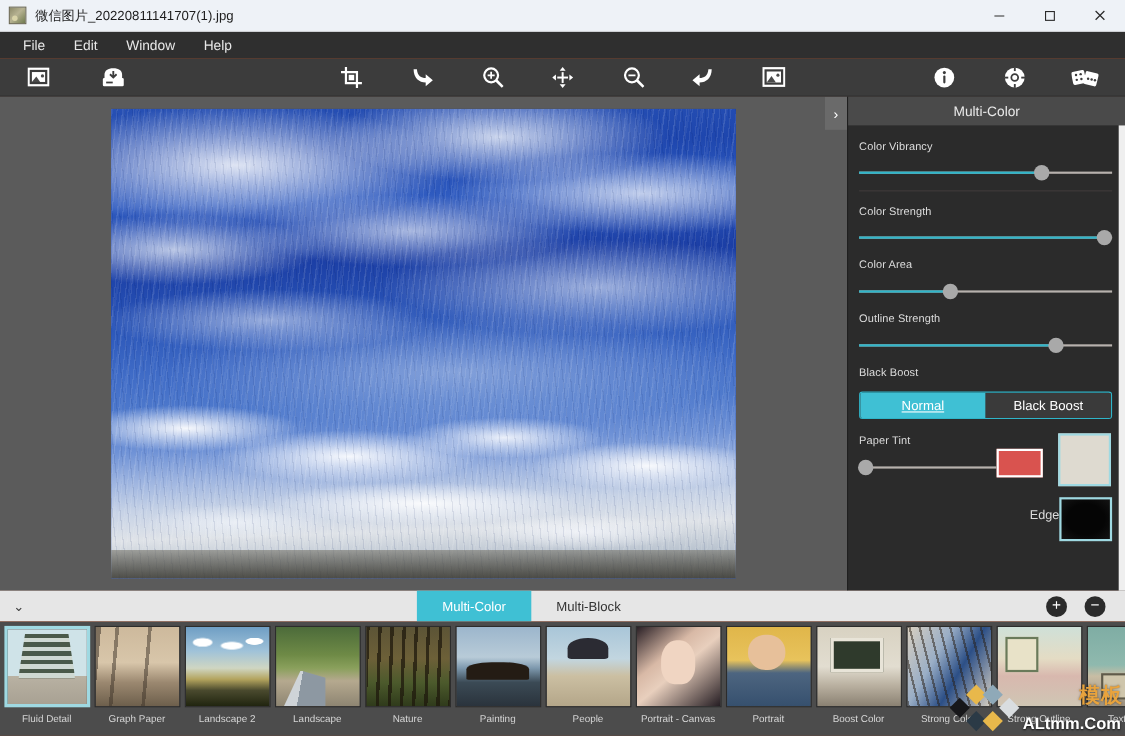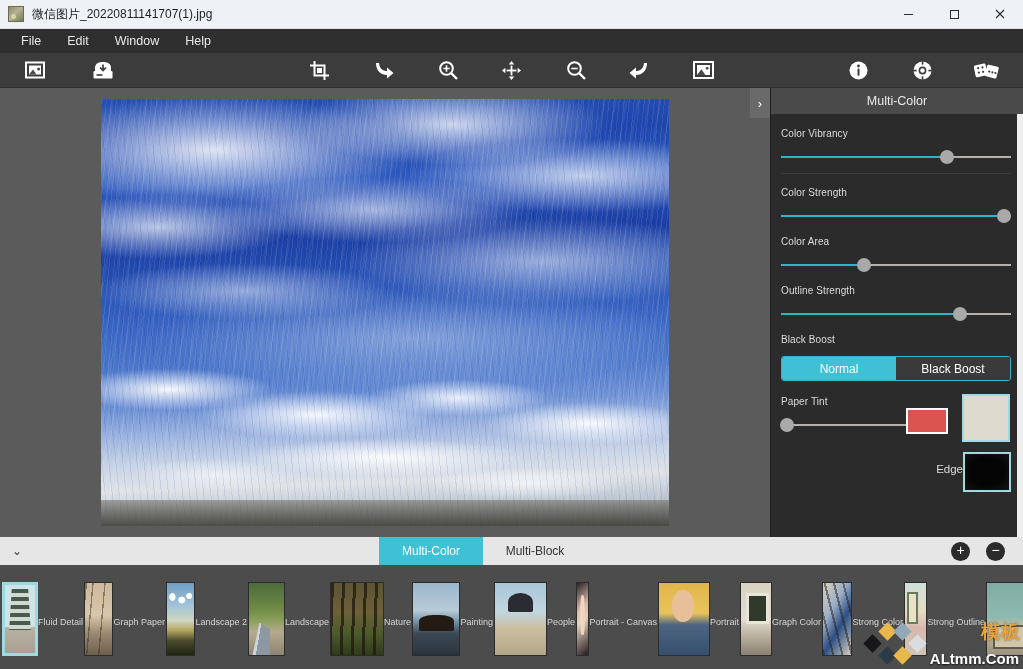--- a/index.html
+++ b/index.html
@@ -215,21 +215,21 @@
     border-radius: 3px;
     overflow: hidden;
     height: 25px;
   }
   .seg-opt {
     flex: 1 1 0;
     display: flex; align-items: center; justify-content: center;
     font-size: 12px; color: #ffffff;
     background: #3a3a3a;
   }
-  .seg-opt.active { background: #3fc0d4; color: #ffffff; }
+  .seg-opt.active { background: #3fc0d4; color: #ffffff; text-decoration: underline; }
 
   
   .tint-row { display: flex; align-items: flex-start; gap: 0; margin-top: 4px; }
   .tint-left { width: 125px; padding-top: 2px; }
   .swatch-red {
     width: 42px; height: 26px;
     background: #d9534f;
     border: 2px solid #ffffff;
     margin-top: 14px;
     flex: 0 0 auto;
@@ -292,21 +292,21 @@
   .strip {
     height: 104px; flex: 0 0 104px;
     background: #4c4c4c;
     display: flex;
     padding: 4px 0 0 2px;
     position: relative;
     overflow: hidden;
   }
   .thumb-cell {
     width: 81px; flex: 0 0 81px;
-    display: flex; flex-direction: row; align-items: center;
+    display: flex; flex-direction: column; align-items: center;
     margin-right: 1px;
   }
   .thumb {
     width: 78px; height: 74px;
     border: 1px solid #2c2c2c;
     overflow: hidden;
     position: relative;
   }
   .thumb.selected { border: 3px solid #9fd9e2; }
   .thumb-label {
@@ -734,21 +734,21 @@
       <div class="thumb">
           <div class="thumb-art art-portrait"></div>
         </div>
       <div class="thumb-label">Portrait</div>
     </div>
 
     <div class="thumb-cell">
       <div class="thumb">
           <div class="thumb-art art-soft"></div>
         </div>
-      <div class="thumb-label">Graph Color</div>
+      <div class="thumb-label">Boost Color</div>
     </div>
 
     <div class="thumb-cell">
       <div class="thumb">
           <div class="thumb-art art-strongc"></div>
         </div>
       <div class="thumb-label">Strong Color</div>
     </div>
 
     <div class="thumb-cell">

